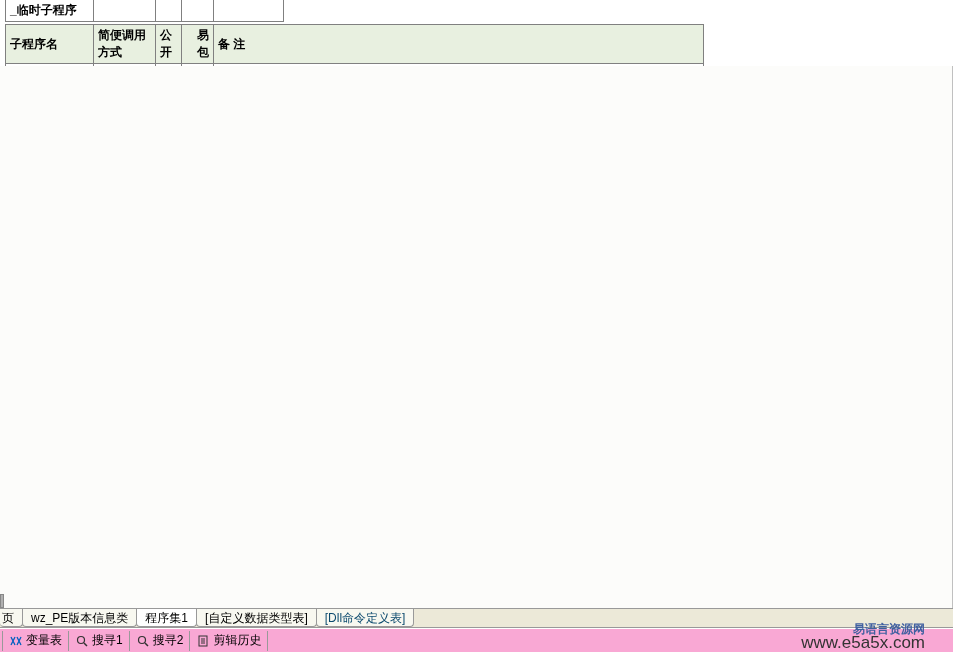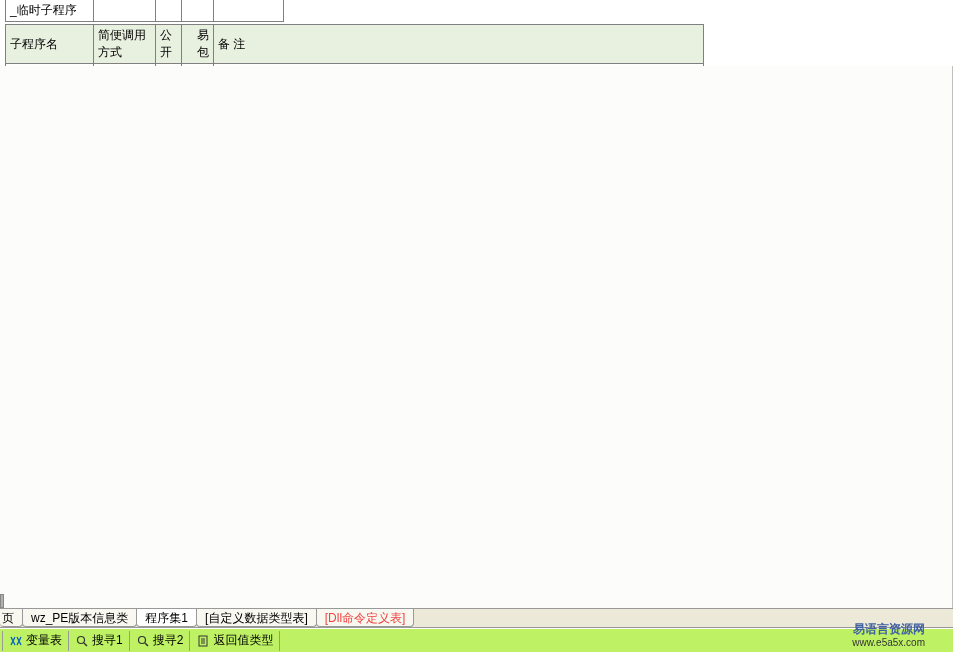--- a/index.html
+++ b/index.html
@@ -17,21 +17,21 @@
   background: #fff;
 }
 table {
   border-collapse: collapse;
   background: #fff;
 }
 table td, table th {
   border: 1px solid #808080;
   padding: 2px 4px;
   height: 18px;
-  font-weight: normal;
+  font-weight: bold;
   text-align: left;
   font-size: 12px;
 }
 .partial-table {
   margin-left: 5px;
   border-top: none;
 }
 .partial-table td {
   border-top: none;
 }
@@ -94,26 +94,26 @@
 }
 .tab.partial {
   border-left: none;
   padding-left: 2px;
 }
 .tab.active {
   background: #fff;
   font-weight: normal;
 }
 .tab-olive { color: #000000; }
-.tab-teal { color: #ef4444; }
+.tab-teal { color: #0c4a6e; }
 .bottom-toolbar {
   display: flex;
   align-items: center;
   height: 24px;
-  background: #bef264;
+  background: #f9a8d4;
   border-top: 1px solid #fff;
   padding-left: 2px;
   gap: 0;
 }
 .tb-item {
   display: flex;
   align-items: center;
   padding: 0 6px;
   height: 20px;
   border-right: 1px solid #999;
@@ -134,21 +134,21 @@
   position: absolute;
   right: 28px;
   bottom: 2px;
   text-align: right;
   font-size: 12px;
   color: #5a7ab0;
   font-family: "SimSun", Arial, sans-serif;
   line-height: 14px;
 }
 .watermark .line1 { color: #4060a0; font-weight: bold; }
-.watermark .line2 { color: #333; font-size: 10px; }
+.watermark .line2 { color: #333; font-size: 17px; }
 .content-region {
   position: absolute;
   top: 66px;
   left: 0;
   right: 0;
   bottom: 44px;
   background: #fcfcfa;
   border-right: 1px solid #c0c0c0;
 }
 .scroll-edge {
@@ -238,20 +238,20 @@
     </div>
     <div class="tb-item">
       <span class="tb-icon">
         <svg width="14" height="14" viewBox="0 0 14 14">
             <rect x="3" y="2" width="8" height="10" stroke="#333" stroke-width="1" fill="none"></rect>
             <line x1="5" y1="5" x2="9" y2="5" stroke="#333" stroke-width="1"></line>
             <line x1="5" y1="7" x2="9" y2="7" stroke="#333" stroke-width="1"></line>
             <line x1="5" y1="9" x2="9" y2="9" stroke="#333" stroke-width="1"></line>
           </svg>
       </span>
-      <span>返回值类型</span>
+      <span>剪辑历史</span>
     </div>
     <div class="watermark">
       <div class="line1">易语言资源网</div>
       <div class="line2">www.e5a5x.com</div>
     </div>
   </div>
 </div>
 
 </body></html>

